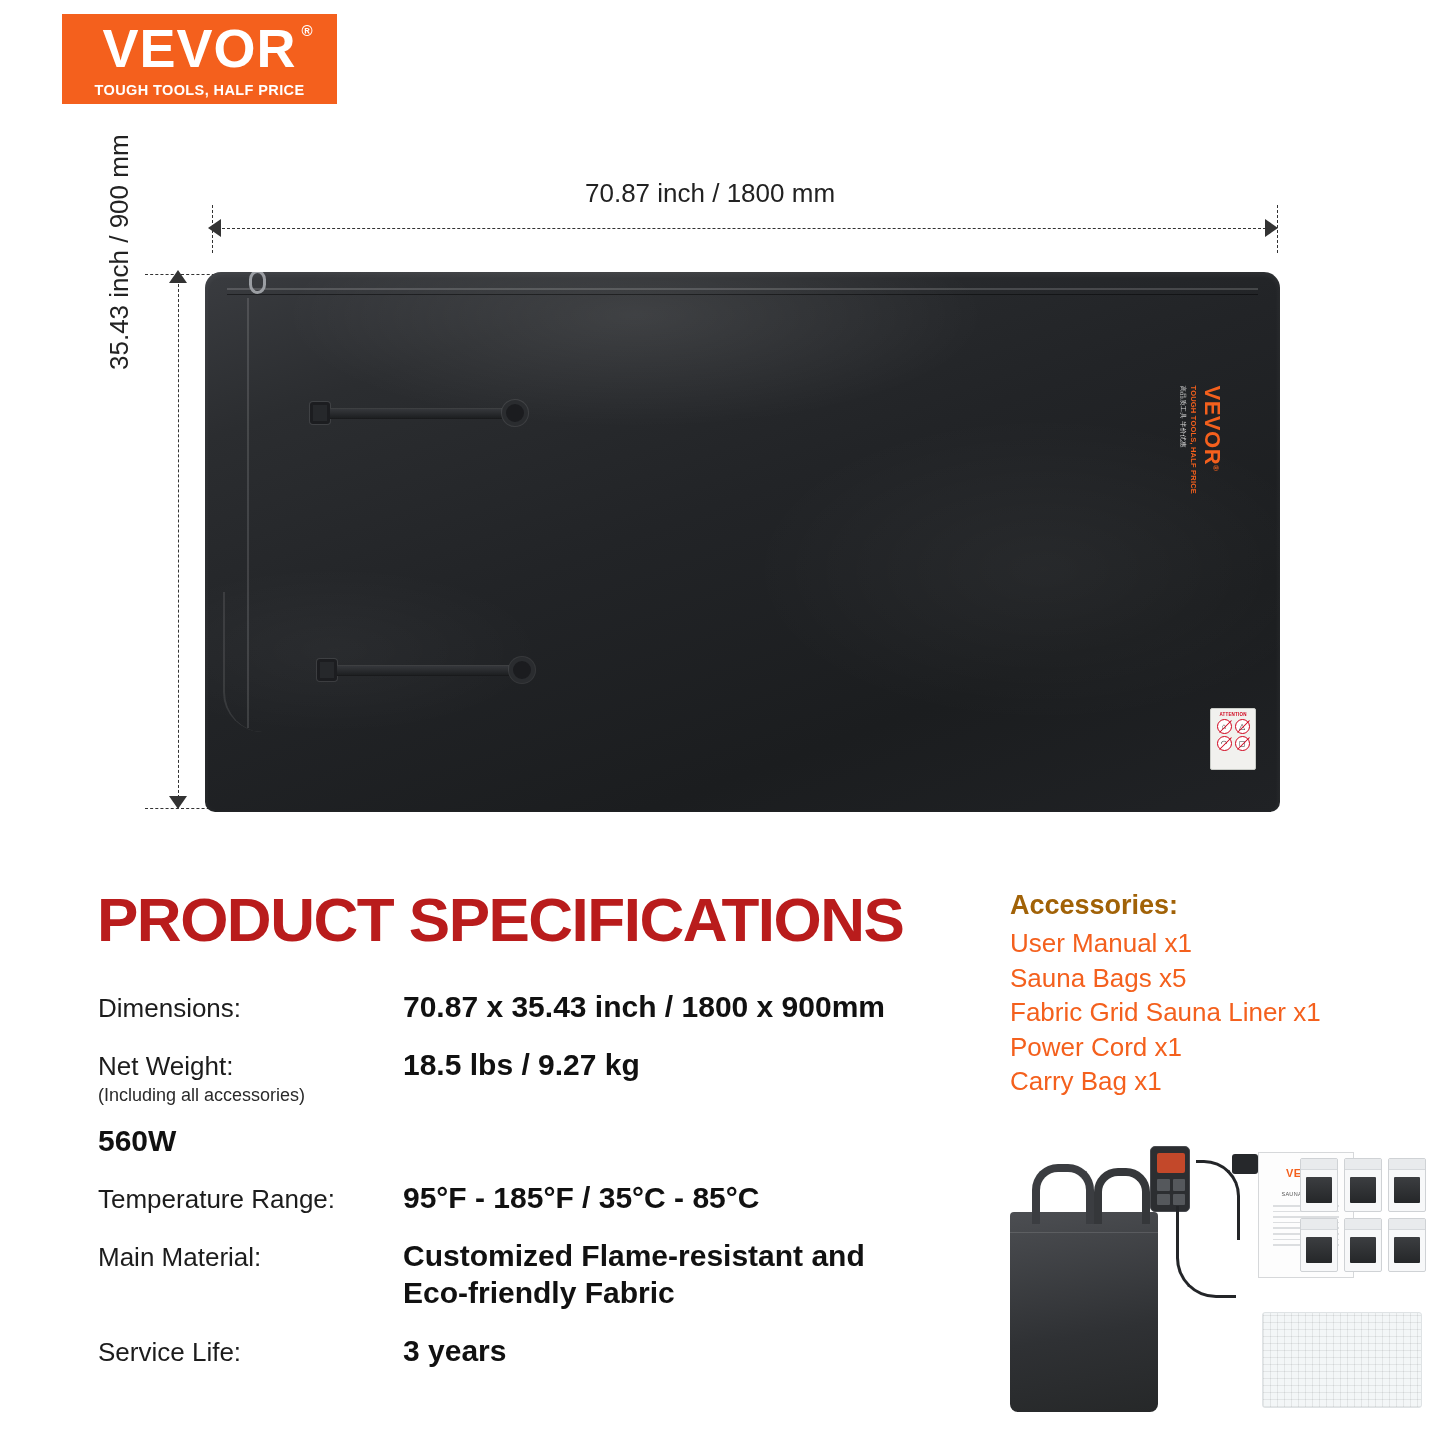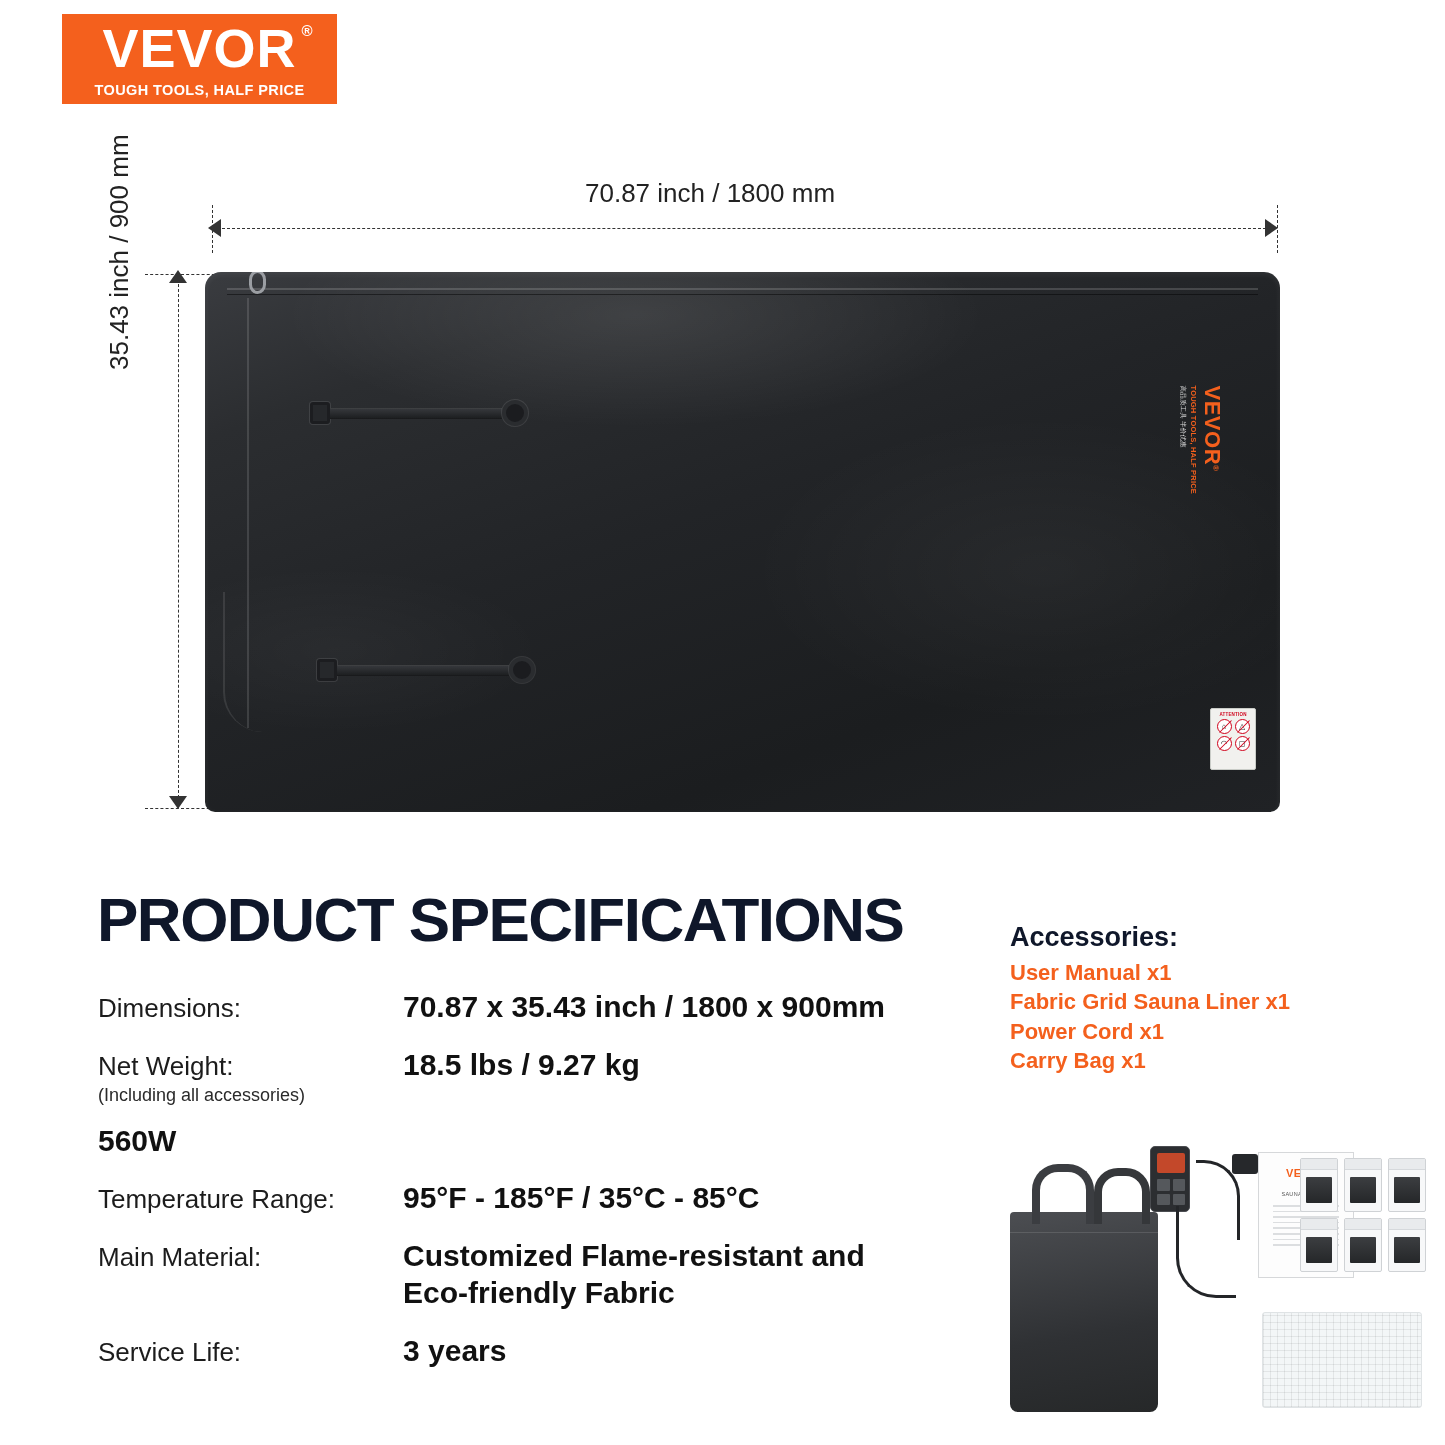--- a/index.html
+++ b/index.html
@@ -297,21 +297,21 @@
   }
 
   
   .specs-title {
     position: absolute;
     left: 97px;
     top: 884px;
     font-size: 62px;
     font-weight: bold;
     letter-spacing: -1.5px;
-    color: #0f172a;
+    color: #b91c1c;
   }
 
   .spec-table {
     position: absolute;
     left: 98px;
     top: 988px;
     width: 860px;
   }
   .spec-row {
     display: flex;
@@ -336,30 +336,28 @@
     color: #111;
     line-height: 1.25;
   }
   .spec-row.tight { margin-bottom: 16px; }
 
   
   .acc-block { position: absolute; left: 1010px; top: 890px; width: 420px; }
   .acc-title {
     font-size: 27px;
     font-weight: bold;
-    color: #0f172a;
+    color: #a16207;
     margin-bottom: 5px;
-    margin-top: 32px;
   }
   .acc-item {
-    font-size: 22px;
+    font-size: 26px;
     color: #f4601d;
     line-height: 1.33;
     white-space: nowrap;
-    font-weight: bold;
   }
 
   
   .acc-photo { position: absolute; left: 1000px; top: 1140px; width: 430px; height: 285px; }
 
   .carry-bag {
     position: absolute;
     left: 10px; top: 72px;
     width: 148px; height: 200px;
     background: linear-gradient(170deg,#4c4e52,#2f3134 60%,#262829);
@@ -600,20 +598,21 @@
 
   <div class="spec-row">
     <div class="spec-key">Service Life:</div>
     <div class="spec-val">3 years</div>
   </div>
 </div>
 
 <div class="acc-block">
   <div class="acc-title">Accessories:</div>
   <div class="acc-item">User Manual x1</div>
+  <div class="acc-item">Sauna Bags x5</div>
   <div class="acc-item">Fabric Grid Sauna Liner x1</div>
   <div class="acc-item">Power Cord x1</div>
   <div class="acc-item">Carry Bag x1</div>
 </div>
 
 <div class="acc-photo">
 
   <div class="controller">
     <span class="screen"></span>
     <span class="btns">

